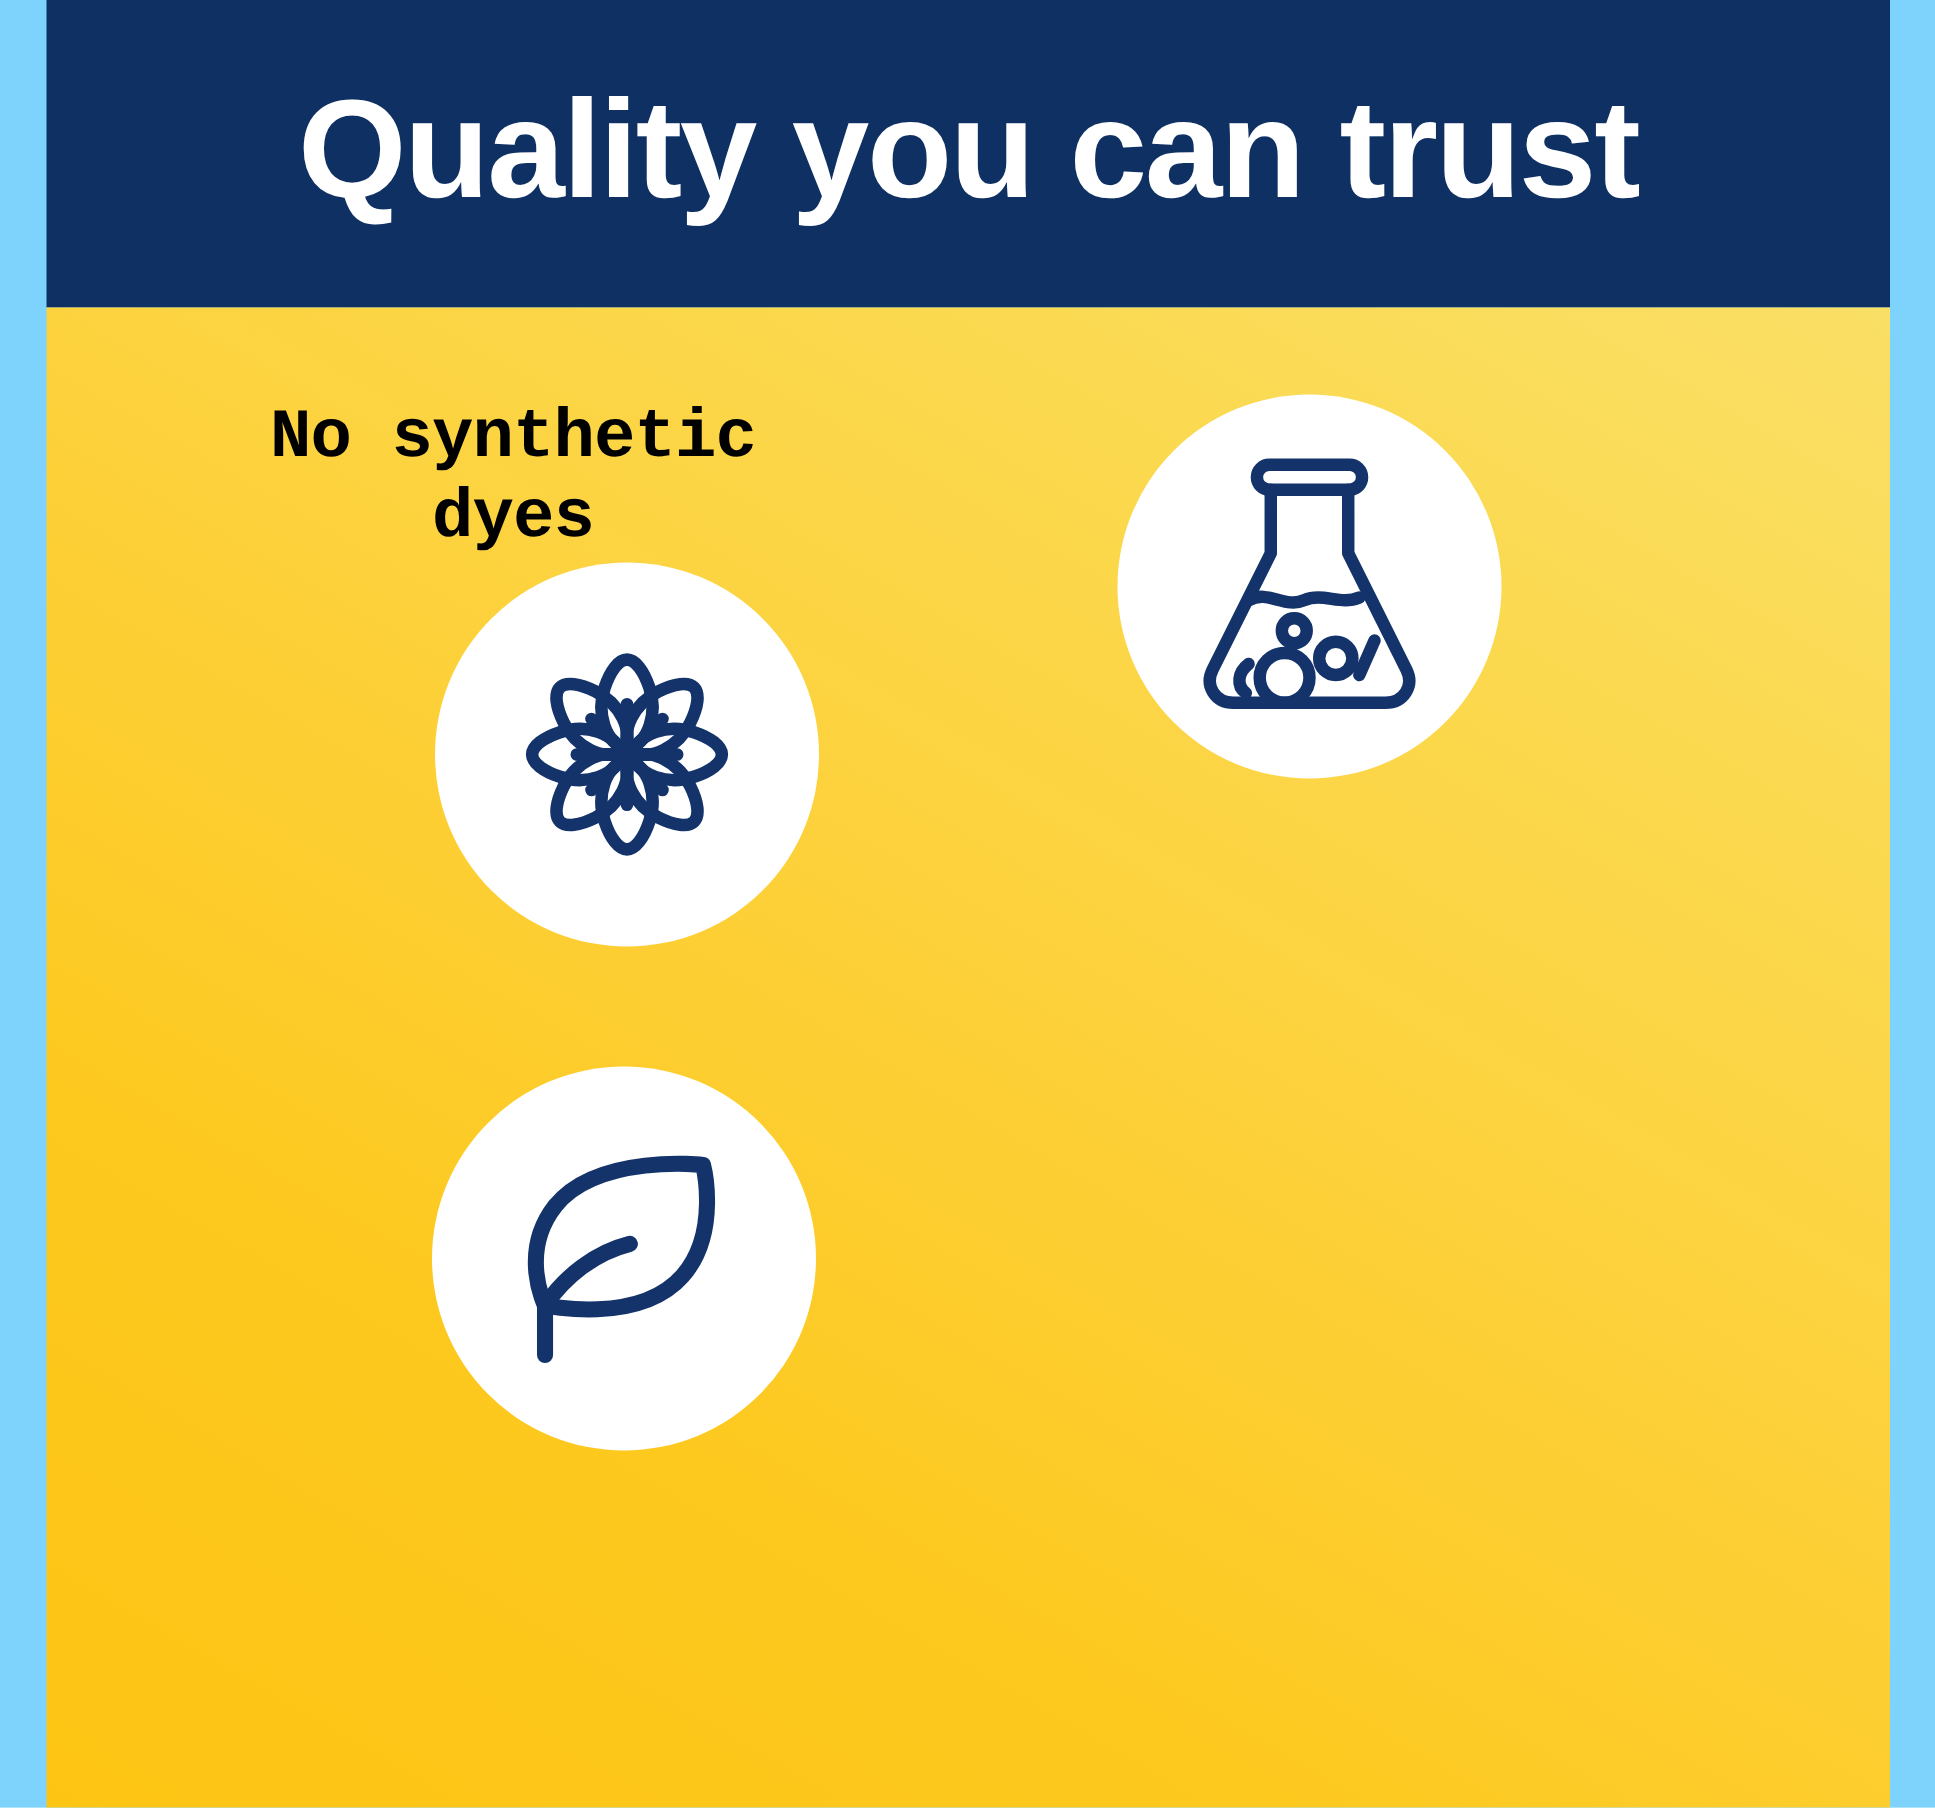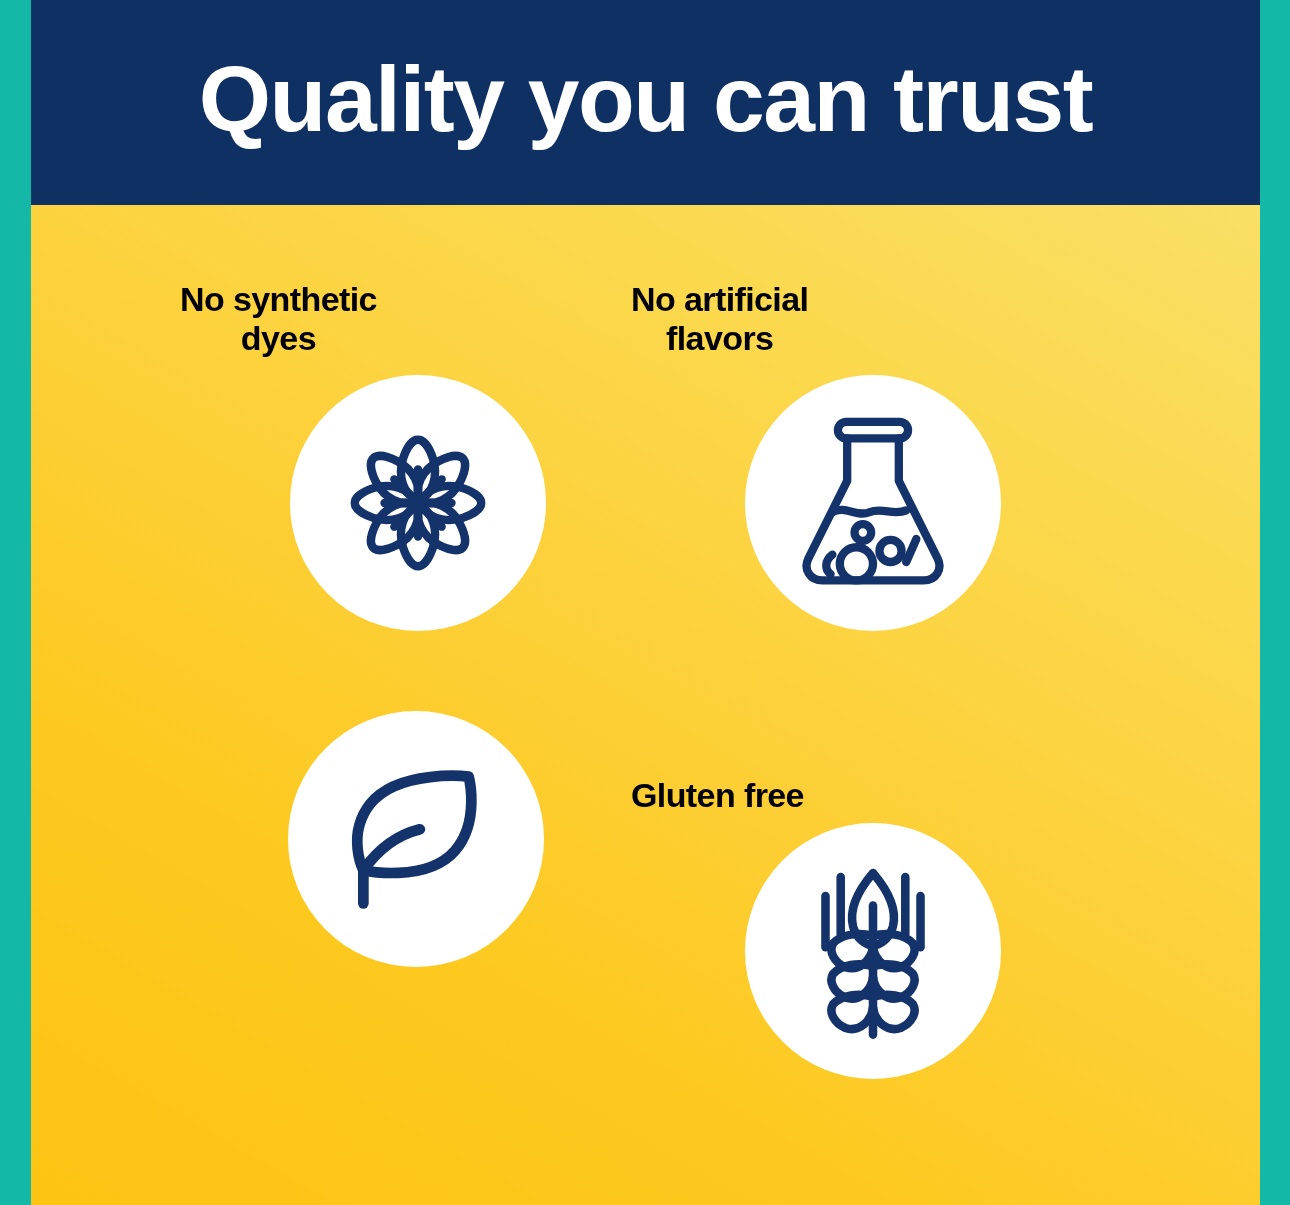--- a/index.html
+++ b/index.html
@@ -12,21 +12,21 @@
     width: 1290px;
     height: 1205px;
     overflow: hidden;
     font-family: "Liberation Sans", sans-serif;
   }
 
   #poster {
     position: relative;
     width: 1290px;
     height: 1205px;
-    background: #14b8a6;
+    background: #7dd3fc;
     box-sizing: border-box;
   }
 
   
   .header-band {
     position: absolute;
     left: 31px;
     top: 0px;
     width: 1229px;
     height: 205px;
@@ -78,23 +78,23 @@
   }
   .cell-tl { left: 149px;  top: 58px; }
   .cell-tr { left: 600px;  top: 58px; }
   .cell-bl { left: 149px;  top: 498px; }
   .cell-br { left: 600px;  top: 498px; }
 
   .cell-label {
     margin: 0;
     text-align: center;
     color: #000000;
-    font-family: Liberation Sans, sans-serif;
+    font-family: Liberation Mono, monospace;
     font-weight: bold;
-    font-size: 34px;
+    font-size: 46px;
     line-height: 1.16;
     letter-spacing: -0.6px;
     white-space: pre-line;
     height: 112px;
     display: flex;
     align-items: flex-start;
     justify-content: center;
     flex-direction: column;
   }
   .cell-label.one-line { justify-content: center; }
@@ -187,22 +187,20 @@
                            C 106 32, 112 40, 116 52 C 122 70, 116 92, 100 96 Z"></path>
                   <path d="M100 92 L100 64"></path>
                 </g>
               </g>
             </g>
           </svg>
         </div>
       </div>
 
       <div class="cell cell-tr">
-        <p class="cell-label">No artificial
-flavors</p>
         <div class="icon-wrap">
           <svg class="icon-svg" width="166" height="186" viewBox="0 0 180 200">
             <g fill="none" stroke="#14336b" stroke-width="9" stroke-linecap="round" stroke-linejoin="round">
 
               <rect x="52" y="12" width="76" height="18" rx="9"></rect>
 
               <path d="M62 30 L62 76 L20 160 C 14 172, 22 184, 35 184
                        L145 184 C 158 184, 166 172, 160 160 L118 76 L118 30"></path>
 
               <path d="M46 110 C 60 102, 72 116, 86 110 C 100 104, 112 114, 126 108"></path>
@@ -229,51 +227,17 @@
                        C 146 62, 134 16, 134 16 Z"></path>
 
               <path d="M26 112 L26 146"></path>
 
               <path d="M26 112 C 40 92, 60 76, 84 70"></path>
             </g>
           </svg>
         </div>
       </div>
 
-      <div class="cell cell-br">
-        <p class="cell-label one-line">Gluten free</p>
-        <div class="icon-wrap">
-          <svg class="icon-svg" width="150" height="190" viewBox="0 0 150 200">
-            <g fill="none" stroke="#14336b" stroke-width="9" stroke-linecap="round" stroke-linejoin="round">
-
-              <path d="M75 52 L75 188"></path>
-
-              <path d="M75 18 C 92 38, 100 58, 96 74 C 92 88, 82 94, 75 94
-                       C 68 94, 58 88, 54 74 C 50 58, 58 38, 75 18 Z"></path>
-
-              <path d="M41 22 L41 82"></path>
-              <path d="M109 22 L109 82"></path>
-              <path d="M25 42 L25 96"></path>
-              <path d="M125 42 L125 96"></path>
-
-              <path d="M75 84 C 60 80, 42 82, 33 92 C 28 100, 34 112, 46 117
-                       C 60 122, 73 110, 75 96"></path>
-              <path d="M75 84 C 90 80, 108 82, 117 92 C 122 100, 116 112, 104 117
-                       C 90 122, 77 110, 75 96"></path>
-
-              <path d="M75 116 C 60 112, 42 114, 33 124 C 28 132, 34 144, 46 149
-                       C 60 154, 73 142, 75 128"></path>
-              <path d="M75 116 C 90 112, 108 114, 117 124 C 122 132, 116 144, 104 149
-                       C 90 154, 77 142, 75 128"></path>
-
-              <path d="M75 148 C 60 144, 42 146, 33 156 C 28 164, 34 176, 46 181
-                       C 60 186, 73 174, 75 160"></path>
-              <path d="M75 148 C 90 144, 108 146, 117 156 C 122 164, 116 176, 104 181
-                       C 90 186, 77 174, 75 160"></path>
-            </g>
-          </svg>
-        </div>
-      </div>
 
     </div>
   </div>
 
 </div>
 
 </body></html>

